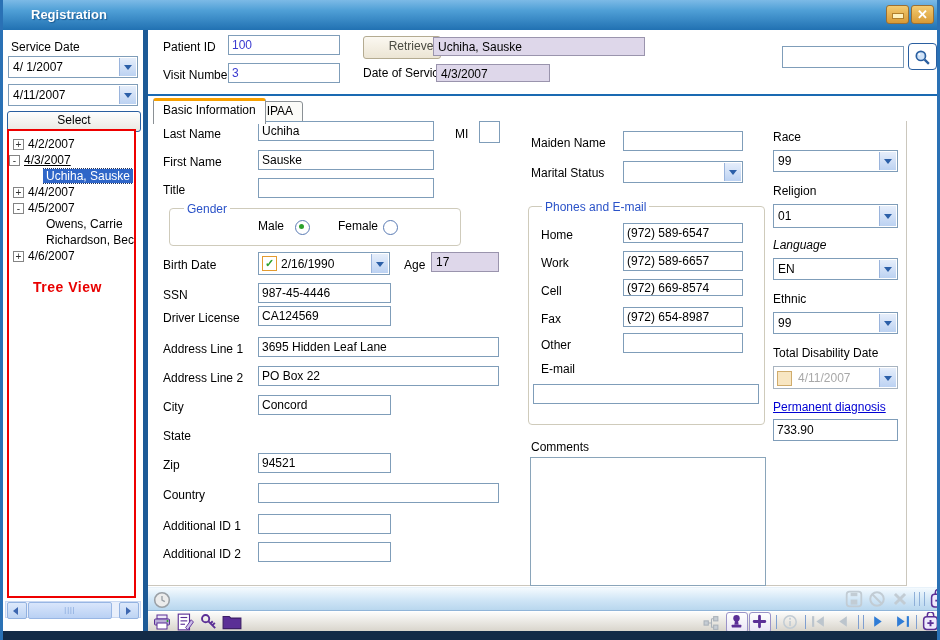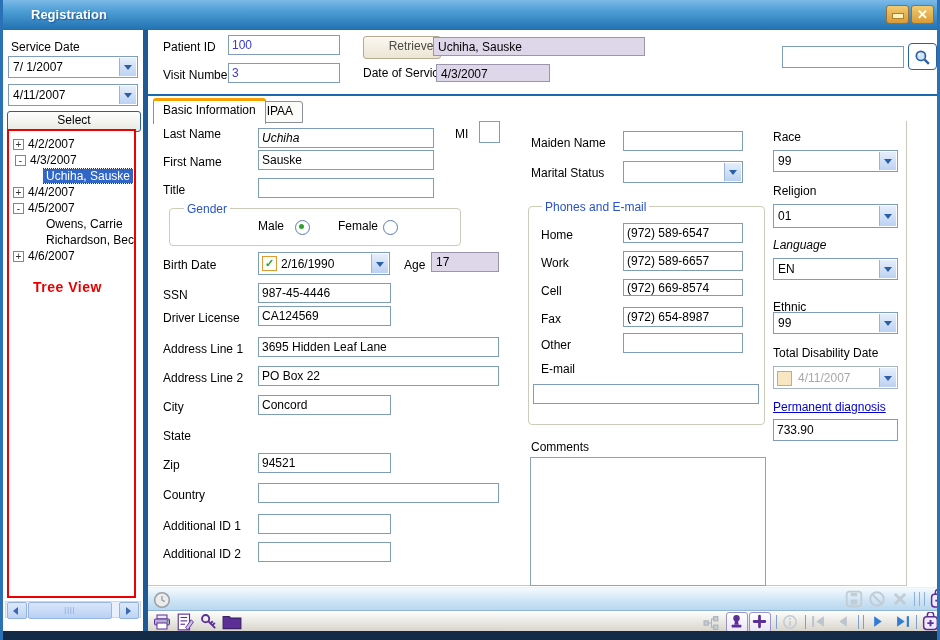--- a/index.html
+++ b/index.html
@@ -71,37 +71,37 @@
 
   <div class="abs titlebar">
     <div class="abs title-text">Registration</div>
     <div class="abs wbtn" style="left:883px;top:5px;"><span class="minbar"></span></div>
     <div class="abs wbtn" style="left:908px;top:5px;font-size:13px;"><span>✕</span></div>
   </div>
 
   <div class="abs lpanel">
     <div class="lbl" style="left:8px;top:10px;">Service Date</div>
     <div class="cmb" style="left:5px;top:26px;width:130px;height:22px;">
-      <span class="val">7/ 1/2007</span>
+      <span class="val">4/ 1/2007</span>
       <span class="cmbbtn">
           <span class="arr"></span>
         </span>
     </div>
     <div class="cmb" style="left:5px;top:54px;width:130px;height:22px;">
       <span class="val">4/11/2007</span>
       <span class="cmbbtn">
           <span class="arr"></span>
         </span>
     </div>
     <div class="btn-select" style="left:4px;top:81px;width:132px;height:19px;line-height:17px;">Select</div>
   </div>
 
   <div class="abs redbox">
     <div class="titem" style="left:4px;top:5px;"><span class="expander">+</span><span>4/2/2007</span></div>
-    <div class="titem" style="left:6px;top:21px;"><span class="expander">-</span><span>4/3/2007</span></div>
+    <div class="titem" style="left:0;top:21px;text-decoration:underline;"><span class="expander">-</span><span>4/3/2007</span></div>
     <div class="titem" style="left:34px;top:37px;"><span class="tsel">Uchiha, Sauske</span></div>
     <div class="titem" style="left:4px;top:53px;"><span class="expander">+</span><span>4/4/2007</span></div>
     <div class="titem" style="left:4px;top:69px;"><span class="expander">-</span><span>4/5/2007</span></div>
     <div class="titem" style="left:37px;top:85px;"><span>Owens, Carrie</span></div>
     <div class="titem" style="left:37px;top:101px;width:88px;"><span>Richardson, Beck</span></div>
     <div class="titem" style="left:4px;top:117px;"><span class="expander">+</span><span>4/6/2007</span></div>
     <div class="titem annot" style="left:24px;top:148px;">Tree View</div>
   </div>
 
   <div class="abs sb">
@@ -134,21 +134,21 @@
   </div>
 
   <div class="abs hline"></div>
 
   <div class="tab-active">Basic Information</div>
   <div class="tab-inactive">HIPAA</div>
   <div class="abs cpanel-r"></div>
   <div class="abs cpanel-b"></div>
 
   <div class="lbl" style="left:160px;top:127px;">Last Name</div>
-  <input class="inp" style="left: 255px; top: 128px; width: 176px; height: 20px; font-style: italic;" value="Uchiha">
+  <input class="inp" style="left: 255px; top: 121px; width: 176px; height: 20px;" value="Uchiha">
   <div class="lbl" style="left:452px;top:127px;">MI</div>
   <input class="inp" style="left: 476px; top: 121px; width: 21px; height: 22px;" value="">
   <div class="lbl" style="left:160px;top:155px;">First Name</div>
   <input class="inp" style="left: 255px; top: 150px; width: 176px; height: 20px;" value="Sauske">
   <div class="lbl" style="left:160px;top:183px;">Title</div>
   <input class="inp" style="left: 255px; top: 178px; width: 176px; height: 20px;" value="">
 
   <div class="grpbox" style="left:166px;top:208px;width:290px;height:36px;"></div>
   <div class="gcap" style="left:181px;top:202px;">Gender</div>
   <div class="lbl" style="left:255px;top:219px;">Male</div>
@@ -231,21 +231,21 @@
         <span class="arr"></span>
       </span>
   </div>
   <div class="lbl" style="left:770px;top:238px;font-style:italic;">Language</div>
   <div class="cmb" style="left:770px;top:258px;width:125px;height:22px;">
     <span class="val">EN</span>
     <span class="cmbbtn">
         <span class="arr"></span>
       </span>
   </div>
-  <div class="lbl" style="left:770px;top:292px;margin-top:8px;">Ethnic</div>
+  <div class="lbl" style="left:770px;top:292px;">Ethnic</div>
   <div class="cmb" style="left:770px;top:312px;width:125px;height:22px;">
     <span class="val">99</span>
     <span class="cmbbtn">
         <span class="arr"></span>
       </span>
   </div>
   <div class="lbl" style="left:770px;top:346px;">Total Disability Date</div>
   <div class="cmb" style="left:770px;top:366px;width:125px;height:23px;border-color:#a8b4c0;">
     <span class="chk chk-dis" style="left:3px;top:4px;"></span>
     <span class="val gray-val" style="left:24px;">4/11/2007</span>

